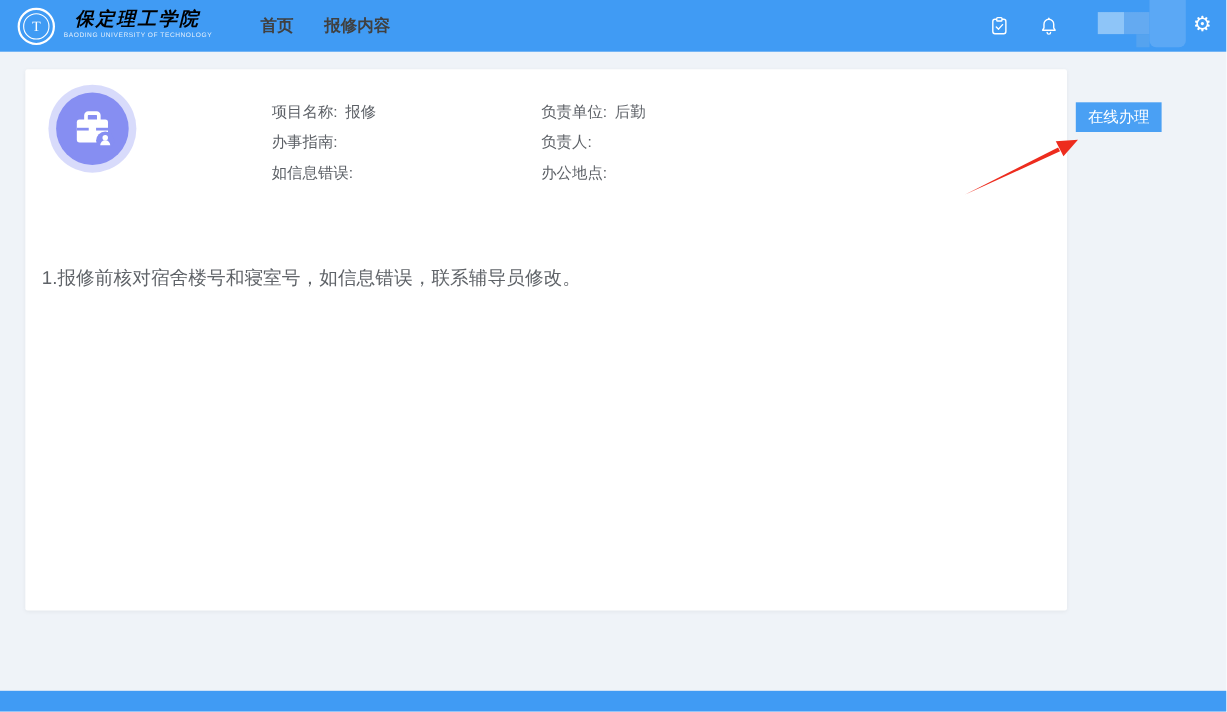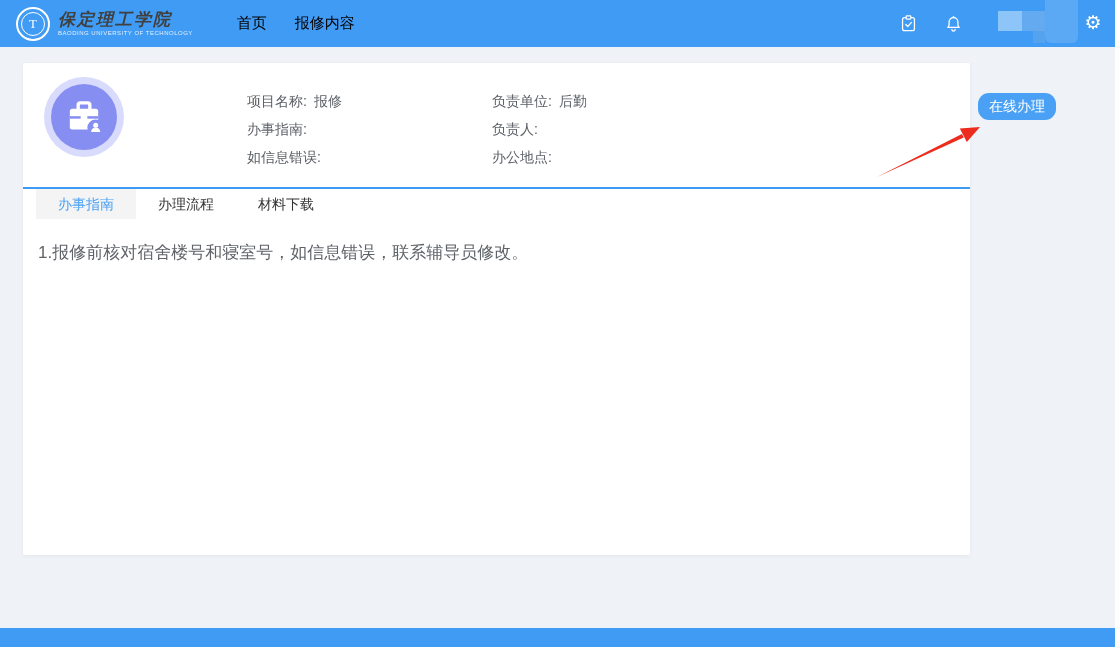--- a/index.html
+++ b/index.html
@@ -5,42 +5,42 @@
   * { margin:0; padding:0; box-sizing:border-box; }
   body { font-family:"Liberation Sans","DejaVu Sans",sans-serif; }
   .stage { position:relative; width:1115px; height:647px; background:#eff3f8; overflow:hidden; }
 
   
   .navbar { position:absolute; top:0; left:0; width:1115px; height:47px; background:#409bf4; display:flex; align-items:center; }
   .logo { display:flex; align-items:center; margin-left:16px; cursor:pointer; }
   .seal { width:34px; height:34px; border:2px solid #fff; border-radius:50%; display:flex; align-items:center; justify-content:center; flex:0 0 auto; }
   .seal-inner { width:24px; height:24px; border:1px solid #fff; border-radius:50%; display:flex; align-items:center; justify-content:center; color:#fff; font-family:"Liberation Serif","DejaVu Serif",serif; font-size:13px; }
   .logo-text { margin-left:8px; }
-  .logo-cn { color:#404040; font-size:17px; font-weight:bold; font-style:italic; letter-spacing:2px; line-height:19px; font-family:Liberation Sans, sans-serif; }
+  .logo-cn { color:#000000; font-size:17px; font-weight:bold; font-style:italic; letter-spacing:2px; line-height:19px; font-family:Liberation Mono, monospace;margin-left:10px; }
   .logo-en { color:#e3effc; font-size:6px; letter-spacing:0.5px; line-height:8px; }
   .nav-links { display:flex; margin-left:44px; }
-  .nav-link { color:#000000; font-size:15px; margin-right:28px; cursor:pointer; text-decoration:none; }
+  .nav-link { color:#404040; font-size:15px; margin-right:28px; cursor:pointer; text-decoration:none;font-weight:bold; }
   .nav-icon { position:absolute; top:14px; width:19px; height:19px; cursor:pointer; }
   .icon-clipboard { left:899px; }
   .icon-bell { left:944px; }
   .icon-gear { left:1082px; top:11px; width:22px; height:24px; color:#fff; font-size:19px; line-height:24px; text-align:center; }
   .censor-a { position:absolute; left:998px; top:11px; width:47px; height:20px; background:linear-gradient(90deg,#8ec5f8 0%,#8ec5f8 50%,#64aaf1 50%,#64aaf1 100%); }
   .censor-b { position:absolute; left:1033px; top:31px; width:12px; height:12px; background:#55a3ef; }
   .user-block { position:absolute; left:1045px; top:0; width:33px; height:43px; background:#5ba8f5; border-radius:0 0 6px 6px; cursor:pointer; }
 
   
   .card { position:absolute; left:23px; top:63px; width:947px; height:492px; background:#fff; border-radius:2px; box-shadow:0 1px 4px rgba(0,0,0,0.05); }
   .service-icon-wrap { position:absolute; left:21px; top:14px; width:80px; height:80px; border-radius:50%; background:rgba(134,142,242,0.32); display:flex; align-items:center; justify-content:center; }
   .service-icon-circle { width:66px; height:66px; border-radius:50%; background:#868ef2; display:flex; align-items:center; justify-content:center; }
   .info-col { position:absolute; top:24px; }
   .info-col-1 { left:224px; }
   .info-col-2 { left:469px; }
   .info-row { height:28px; line-height:28px; font-size:14px; color:#5c6066; white-space:nowrap; }
   .info-value { margin-left:7px; color:#5c6066; }
-  .online-btn { position:absolute; left:955px; top:30px; width:78px; height:27px; background:#4aa0f4; color:#fff; font-size:14px; border:none; border-radius:11px; cursor:pointer; }
+  .online-btn { position:absolute; left:955px; top:30px; width:78px; height:27px; background:#4aa0f4; color:#fff; font-size:14px; border:none; border-radius:0; cursor:pointer; }
   .arrow-svg { position:absolute; left:847px; top:52px; pointer-events:none; }
 
   
   .tabbar { position:absolute; left:0; top:124px; width:100%; height:32px; border-top:2px solid #3e9bf3; display:flex; padding-left:13px; }
   .tab { width:100px; text-align:center; line-height:30px; font-size:14px; color:#333; cursor:pointer; }
   .tab.active { background:#f4f4f5; color:#4aa0f2; }
 
   
   .guide { position:absolute; left:15px; top:180px; font-size:17px; color:#5f6368; line-height:19px;text-align:center; }
 
@@ -130,25 +130,20 @@
       </div>
     </div>
 
     <button class="online-btn">在线办理</button>
 
     <svg class="arrow-svg" width="118" height="70" viewBox="0 0 118 70">
       <polygon points="7,62 93.7,22.6 91.9,19.0" fill="#ed2c1e"></polygon>
       <polygon points="110,12 96.8,27.1 89.8,13.5" fill="#ed2c1e"></polygon>
     </svg>
 
-    <div class="tabbar">
-      <div class="tab active">办事指南</div>
-      <div class="tab">办理流程</div>
-      <div class="tab">材料下载</div>
-    </div>
 
     <div class="guide">
       <div>1.报修前核对宿舍楼号和寝室号，如信息错误，联系辅导员修改。</div>
     </div>
 
   </section>
 
   <footer class="footer"></footer>
 
 </div>

